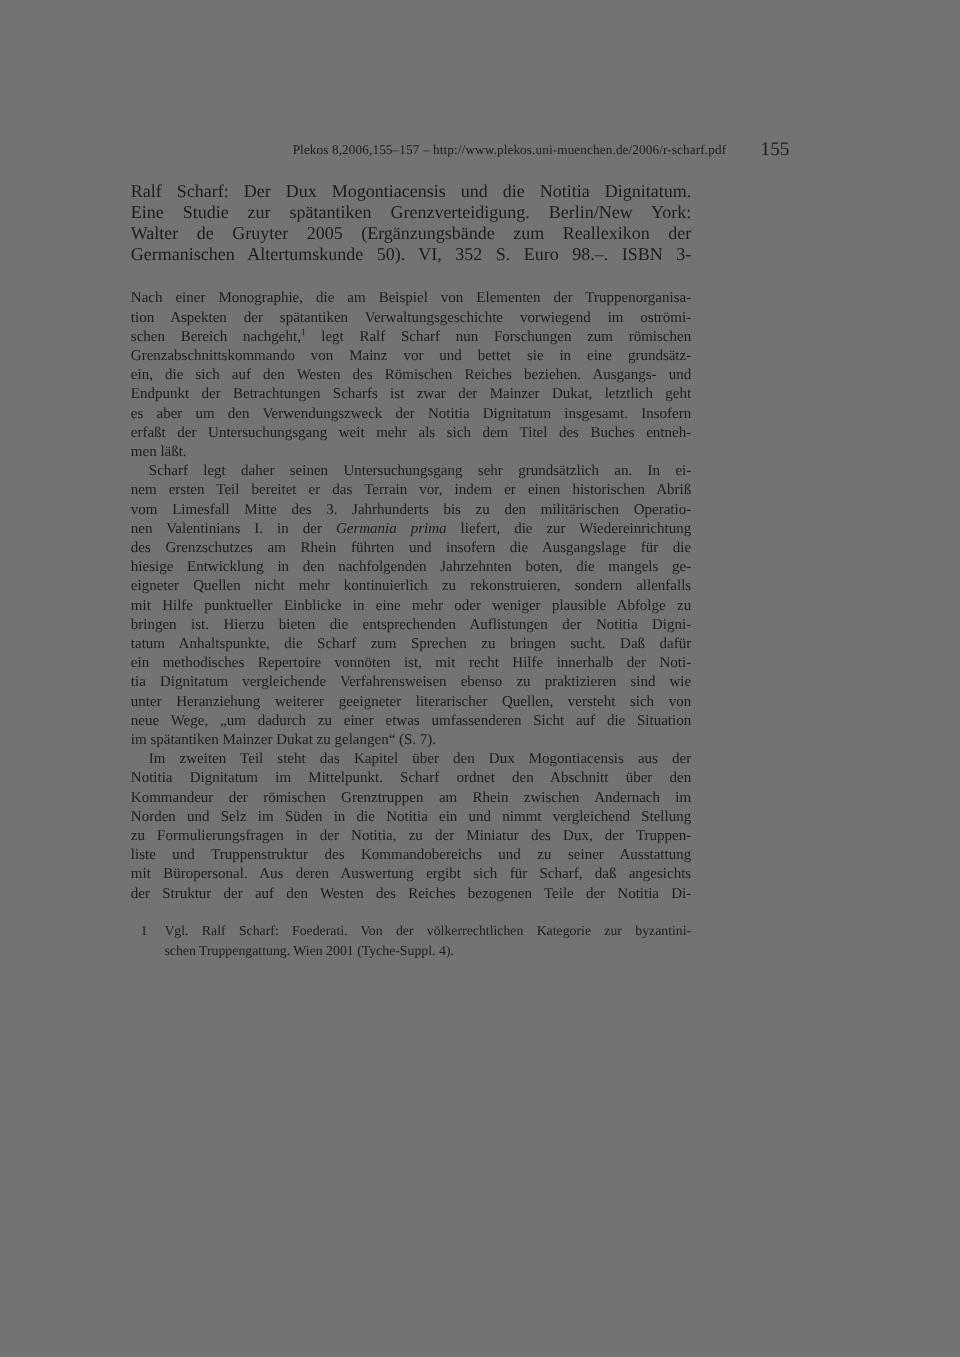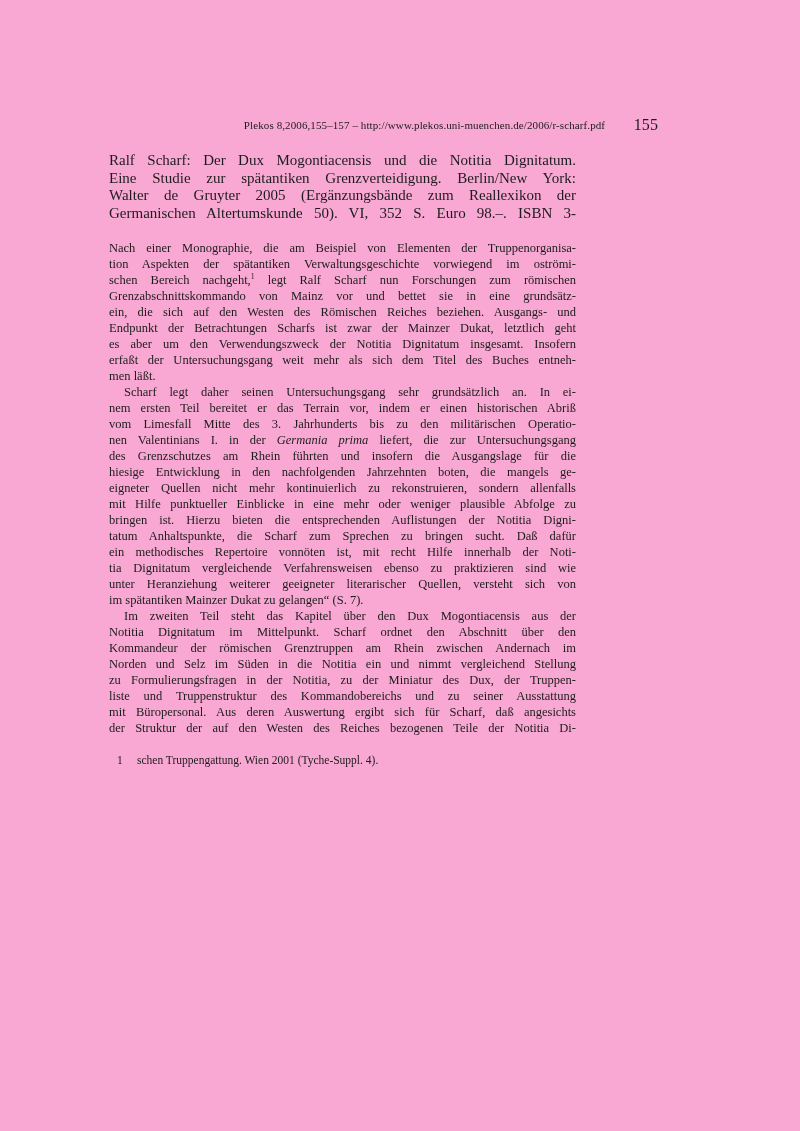--- a/index.html
+++ b/index.html
@@ -1,20 +1,20 @@
 <!DOCTYPE html>
 <html><head>
 <meta charset="utf-8">
 <style>
   html, body { margin: 0; padding: 0; background: #ffffff; }
   .page {
     position: relative;
     width: 800px;
     height: 1131px;
-    background: #f9a8d4;
+    background: #737373;
     color: #1c1c1c;
     font-family: "Liberation Serif", "DejaVu Serif", serif;
     box-sizing: border-box;
     padding-top: 119px;
     overflow: hidden;
   }
   .running-header {
     position: relative;
     margin-left: 191px;
     width: 467px;
@@ -103,45 +103,47 @@
           <div class="line"><span>ein, die sich auf den Westen des Römischen Reiches beziehen. Ausgangs- und</span></div>
           <div class="line"><span>Endpunkt der Betrachtungen Scharfs ist zwar der Mainzer Dukat, letztlich geht</span></div>
           <div class="line"><span>es aber um den Verwendungszweck der Notitia Dignitatum insgesamt. Insofern</span></div>
           <div class="line"><span>erfaßt der Untersuchungsgang weit mehr als sich dem Titel des Buches entneh-</span></div>
           <div class="line final"><span>men läßt.</span></div>
         </div>
       <div class="para body-para indent">
           <div class="line"><span>Scharf legt daher seinen Untersuchungsgang sehr grundsätzlich an. In ei-</span></div>
           <div class="line"><span>nem ersten Teil bereitet er das Terrain vor, indem er einen historischen Abriß</span></div>
           <div class="line"><span>vom Limesfall Mitte des 3. Jahrhunderts bis zu den militärischen Operatio-</span></div>
-          <div class="line"><span>nen Valentinians I. in der </span><span class="it">Germania prima</span><span> liefert, die zur Untersuchungsgang</span></div>
+          <div class="line"><span>nen Valentinians I. in der </span><span class="it">Germania prima</span><span> liefert, die zur Wiedereinrichtung</span></div>
           <div class="line"><span>des Grenzschutzes am Rhein führten und insofern die Ausgangslage für die</span></div>
           <div class="line"><span>hiesige Entwicklung in den nachfolgenden Jahrzehnten boten, die mangels ge-</span></div>
           <div class="line"><span>eigneter Quellen nicht mehr kontinuierlich zu rekonstruieren, sondern allenfalls</span></div>
           <div class="line"><span>mit Hilfe punktueller Einblicke in eine mehr oder weniger plausible Abfolge zu</span></div>
           <div class="line"><span>bringen ist. Hierzu bieten die entsprechenden Auflistungen der Notitia Digni-</span></div>
           <div class="line"><span>tatum Anhaltspunkte, die Scharf zum Sprechen zu bringen sucht. Daß dafür</span></div>
           <div class="line"><span>ein methodisches Repertoire vonnöten ist, mit recht Hilfe innerhalb der Noti-</span></div>
           <div class="line"><span>tia Dignitatum vergleichende Verfahrensweisen ebenso zu praktizieren sind wie</span></div>
           <div class="line"><span>unter Heranziehung weiterer geeigneter literarischer Quellen, versteht sich von</span></div>
+          <div class="line"><span>neue Wege, „um dadurch zu einer etwas umfassenderen Sicht auf die Situation</span></div>
           <div class="line final"><span>im spätantiken Mainzer Dukat zu gelangen“ (S. 7).</span></div>
         </div>
       <div class="para body-para indent">
           <div class="line"><span>Im zweiten Teil steht das Kapitel über den Dux Mogontiacensis aus der</span></div>
           <div class="line"><span>Notitia Dignitatum im Mittelpunkt. Scharf ordnet den Abschnitt über den</span></div>
           <div class="line"><span>Kommandeur der römischen Grenztruppen am Rhein zwischen Andernach im</span></div>
           <div class="line"><span>Norden und Selz im Süden in die Notitia ein und nimmt vergleichend Stellung</span></div>
           <div class="line"><span>zu Formulierungsfragen in der Notitia, zu der Miniatur des Dux, der Truppen-</span></div>
           <div class="line"><span>liste und Truppenstruktur des Kommandobereichs und zu seiner Ausstattung</span></div>
           <div class="line"><span>mit Büropersonal. Aus deren Auswertung ergibt sich für Scharf, daß angesichts</span></div>
           <div class="line"><span>der Struktur der auf den Westen des Reiches bezogenen Teile der Notitia Di-</span></div>
         </div>
     </div>
 
     <div class="footnote">
       <span class="fn-marker">1</span>
       <div class="para fn-text">
+          <div class="line"><span>Vgl. Ralf Scharf: Foederati. Von der völkerrechtlichen Kategorie zur byzantini-</span></div>
           <div class="line final"><span>schen Truppengattung. Wien 2001 (Tyche-Suppl. 4).</span></div>
         </div>
     </div>
 
   </div>
 </div>
 
 </body></html>

